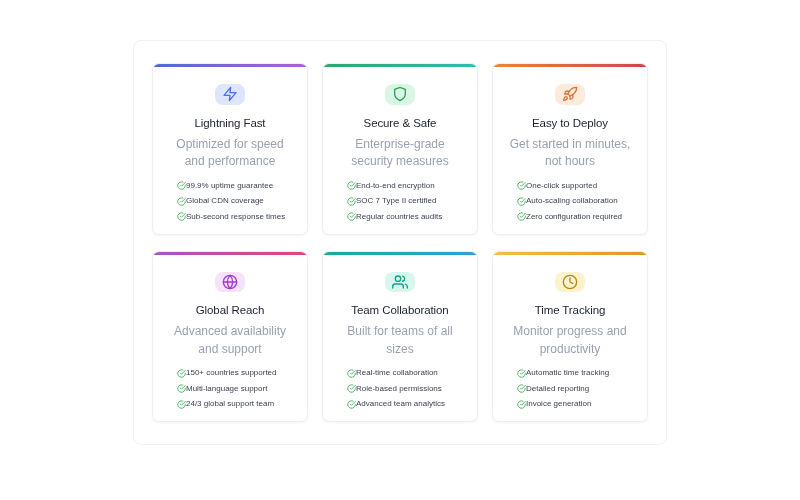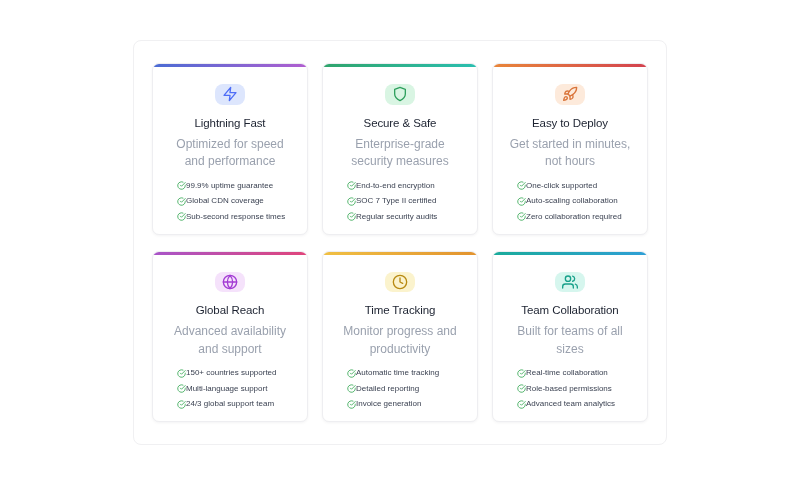--- a/index.html
+++ b/index.html
@@ -201,21 +201,21 @@
               </span>
               <span>SOC 7 Type II certified</span>
             </li>
             <li class="feature-item">
               <span class="check-icon" style="color: rgb(52, 168, 83);">
                 <svg viewBox="0 0 24 24" fill="none" stroke="currentColor" stroke-width="2.2" stroke-linecap="round" stroke-linejoin="round">
                   <path d="M22 11.08V12a10 10 0 1 1-5.93-9.14"></path>
                   <polyline points="22 4 12 14.01 9 11.01"></polyline>
                 </svg>
               </span>
-              <span>Regular security audits</span>
+              <span>Regular countries audits</span>
             </li>
           </ul>
         </div>
         <div class="feature-card">
           <div class="accent-bar" style="background: linear-gradient(90deg, rgb(232, 134, 58), rgb(211, 66, 79));"></div>
           <div class="card-icon-wrap" style="background: rgb(253, 234, 219); color: rgb(217, 116, 58);">
             <svg viewBox="0 0 24 24" fill="none" stroke="currentColor" stroke-width="2" stroke-linecap="round" stroke-linejoin="round">
               <path d="M4.5 16.5c-1.5 1.26-2 5-2 5s3.74-.5 5-2c.71-.84.7-2.13-.09-2.91a2.18 2.18 0 0 0-2.91-.09z"></path>
               <path d="M12 15l-3-3a22 22 0 0 1 2-3.95A12.88 12.88 0 0 1 22 2c0 2.72-.78 7.5-6 11a22.35 22.35 0 0 1-4 2z"></path>
               <path d="M9 12H4s.55-3.03 2-4c1.62-1.08 5 0 5 0"></path>
@@ -243,21 +243,21 @@
               </span>
               <span>Auto-scaling collaboration</span>
             </li>
             <li class="feature-item">
               <span class="check-icon" style="color: rgb(52, 168, 83);">
                 <svg viewBox="0 0 24 24" fill="none" stroke="currentColor" stroke-width="2.2" stroke-linecap="round" stroke-linejoin="round">
                   <path d="M22 11.08V12a10 10 0 1 1-5.93-9.14"></path>
                   <polyline points="22 4 12 14.01 9 11.01"></polyline>
                 </svg>
               </span>
-              <span>Zero collaboration required</span>
+              <span>Zero configuration required</span>
             </li>
           </ul>
         </div>
         <div class="feature-card">
           <div class="accent-bar" style="background: linear-gradient(90deg, rgb(168, 85, 201), rgb(224, 69, 123));"></div>
           <div class="card-icon-wrap" style="background: rgb(245, 226, 251); color: rgb(163, 60, 212);">
             <svg viewBox="0 0 24 24" fill="none" stroke="currentColor" stroke-width="2" stroke-linecap="round" stroke-linejoin="round">
               <circle cx="12" cy="12" r="10"></circle>
               <line x1="2" y1="12" x2="22" y2="12"></line>
               <path d="M12 2a15.3 15.3 0 0 1 4 10 15.3 15.3 0 0 1-4 10 15.3 15.3 0 0 1-4-10 15.3 15.3 0 0 1 4-10z"></path>
@@ -285,60 +285,20 @@
               <span>Multi-language support</span>
             </li>
             <li class="feature-item">
               <span class="check-icon" style="color: rgb(52, 168, 83);">
                 <svg viewBox="0 0 24 24" fill="none" stroke="currentColor" stroke-width="2.2" stroke-linecap="round" stroke-linejoin="round">
                   <path d="M22 11.08V12a10 10 0 1 1-5.93-9.14"></path>
                   <polyline points="22 4 12 14.01 9 11.01"></polyline>
                 </svg>
               </span>
               <span>24/3 global support team</span>
-            </li>
-          </ul>
-        </div>
-        <div class="feature-card">
-          <div class="accent-bar" style="background: linear-gradient(90deg, rgb(240, 192, 68), rgb(226, 147, 47));"></div>
-          <div class="card-icon-wrap" style="background: rgb(251, 243, 205); color: rgb(184, 138, 18);">
-            <svg viewBox="0 0 24 24" fill="none" stroke="currentColor" stroke-width="2" stroke-linecap="round" stroke-linejoin="round">
-              <circle cx="12" cy="12" r="10"></circle>
-              <polyline points="12 6 12 12 16 14"></polyline>
-            </svg>
-          </div>
-          <div class="card-title">Time Tracking</div>
-          <div class="card-desc">Monitor progress and productivity</div>
-          <ul class="feature-list">
-            <li class="feature-item">
-              <span class="check-icon" style="color: rgb(52, 168, 83);">
-                <svg viewBox="0 0 24 24" fill="none" stroke="currentColor" stroke-width="2.2" stroke-linecap="round" stroke-linejoin="round">
-                  <path d="M22 11.08V12a10 10 0 1 1-5.93-9.14"></path>
-                  <polyline points="22 4 12 14.01 9 11.01"></polyline>
-                </svg>
-              </span>
-              <span>Automatic time tracking</span>
-            </li>
-            <li class="feature-item">
-              <span class="check-icon" style="color: rgb(52, 168, 83);">
-                <svg viewBox="0 0 24 24" fill="none" stroke="currentColor" stroke-width="2.2" stroke-linecap="round" stroke-linejoin="round">
-                  <path d="M22 11.08V12a10 10 0 1 1-5.93-9.14"></path>
-                  <polyline points="22 4 12 14.01 9 11.01"></polyline>
-                </svg>
-              </span>
-              <span>Detailed reporting</span>
-            </li>
-            <li class="feature-item">
-              <span class="check-icon" style="color: rgb(52, 168, 83);">
-                <svg viewBox="0 0 24 24" fill="none" stroke="currentColor" stroke-width="2.2" stroke-linecap="round" stroke-linejoin="round">
-                  <path d="M22 11.08V12a10 10 0 1 1-5.93-9.14"></path>
-                  <polyline points="22 4 12 14.01 9 11.01"></polyline>
-                </svg>
-              </span>
-              <span>Invoice generation</span>
             </li>
           </ul>
         </div>
         <div class="feature-card">
           <div class="accent-bar" style="background: linear-gradient(90deg, rgb(26, 171, 155), rgb(47, 159, 214));"></div>
           <div class="card-icon-wrap" style="background: rgb(214, 246, 238); color: rgb(24, 160, 138);">
             <svg viewBox="0 0 24 24" fill="none" stroke="currentColor" stroke-width="2" stroke-linecap="round" stroke-linejoin="round">
               <path d="M17 21v-2a4 4 0 0 0-4-4H5a4 4 0 0 0-4 4v2"></path>
               <circle cx="9" cy="7" r="4"></circle>
               <path d="M23 21v-2a4 4 0 0 0-3-3.87"></path>
@@ -370,15 +330,55 @@
               <span class="check-icon" style="color: rgb(52, 168, 83);">
                 <svg viewBox="0 0 24 24" fill="none" stroke="currentColor" stroke-width="2.2" stroke-linecap="round" stroke-linejoin="round">
                   <path d="M22 11.08V12a10 10 0 1 1-5.93-9.14"></path>
                   <polyline points="22 4 12 14.01 9 11.01"></polyline>
                 </svg>
               </span>
               <span>Advanced team analytics</span>
             </li>
           </ul>
         </div>
+        <div class="feature-card">
+          <div class="accent-bar" style="background: linear-gradient(90deg, rgb(240, 192, 68), rgb(226, 147, 47));"></div>
+          <div class="card-icon-wrap" style="background: rgb(251, 243, 205); color: rgb(184, 138, 18);">
+            <svg viewBox="0 0 24 24" fill="none" stroke="currentColor" stroke-width="2" stroke-linecap="round" stroke-linejoin="round">
+              <circle cx="12" cy="12" r="10"></circle>
+              <polyline points="12 6 12 12 16 14"></polyline>
+            </svg>
+          </div>
+          <div class="card-title">Time Tracking</div>
+          <div class="card-desc">Monitor progress and productivity</div>
+          <ul class="feature-list">
+            <li class="feature-item">
+              <span class="check-icon" style="color: rgb(52, 168, 83);">
+                <svg viewBox="0 0 24 24" fill="none" stroke="currentColor" stroke-width="2.2" stroke-linecap="round" stroke-linejoin="round">
+                  <path d="M22 11.08V12a10 10 0 1 1-5.93-9.14"></path>
+                  <polyline points="22 4 12 14.01 9 11.01"></polyline>
+                </svg>
+              </span>
+              <span>Automatic time tracking</span>
+            </li>
+            <li class="feature-item">
+              <span class="check-icon" style="color: rgb(52, 168, 83);">
+                <svg viewBox="0 0 24 24" fill="none" stroke="currentColor" stroke-width="2.2" stroke-linecap="round" stroke-linejoin="round">
+                  <path d="M22 11.08V12a10 10 0 1 1-5.93-9.14"></path>
+                  <polyline points="22 4 12 14.01 9 11.01"></polyline>
+                </svg>
+              </span>
+              <span>Detailed reporting</span>
+            </li>
+            <li class="feature-item">
+              <span class="check-icon" style="color: rgb(52, 168, 83);">
+                <svg viewBox="0 0 24 24" fill="none" stroke="currentColor" stroke-width="2.2" stroke-linecap="round" stroke-linejoin="round">
+                  <path d="M22 11.08V12a10 10 0 1 1-5.93-9.14"></path>
+                  <polyline points="22 4 12 14.01 9 11.01"></polyline>
+                </svg>
+              </span>
+              <span>Invoice generation</span>
+            </li>
+          </ul>
+        </div>
       </div>
   </div>
 </div>
 
 </body></html>

